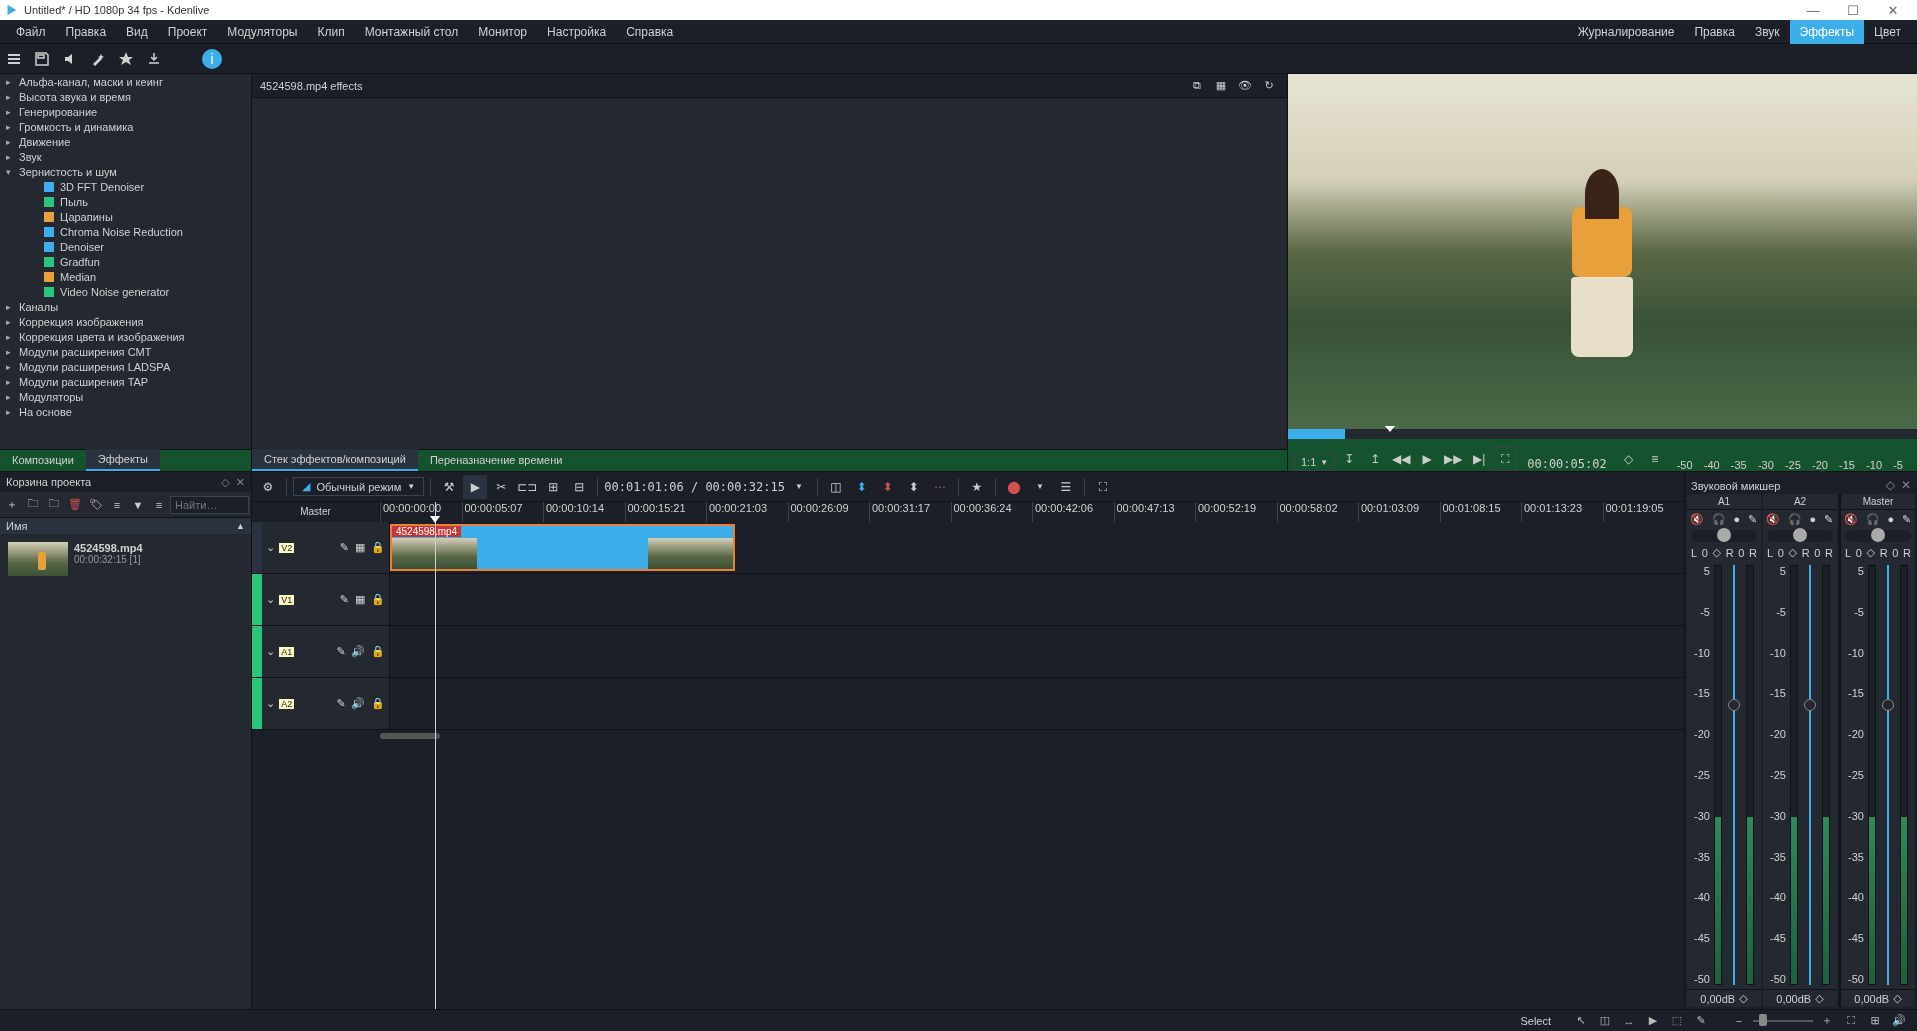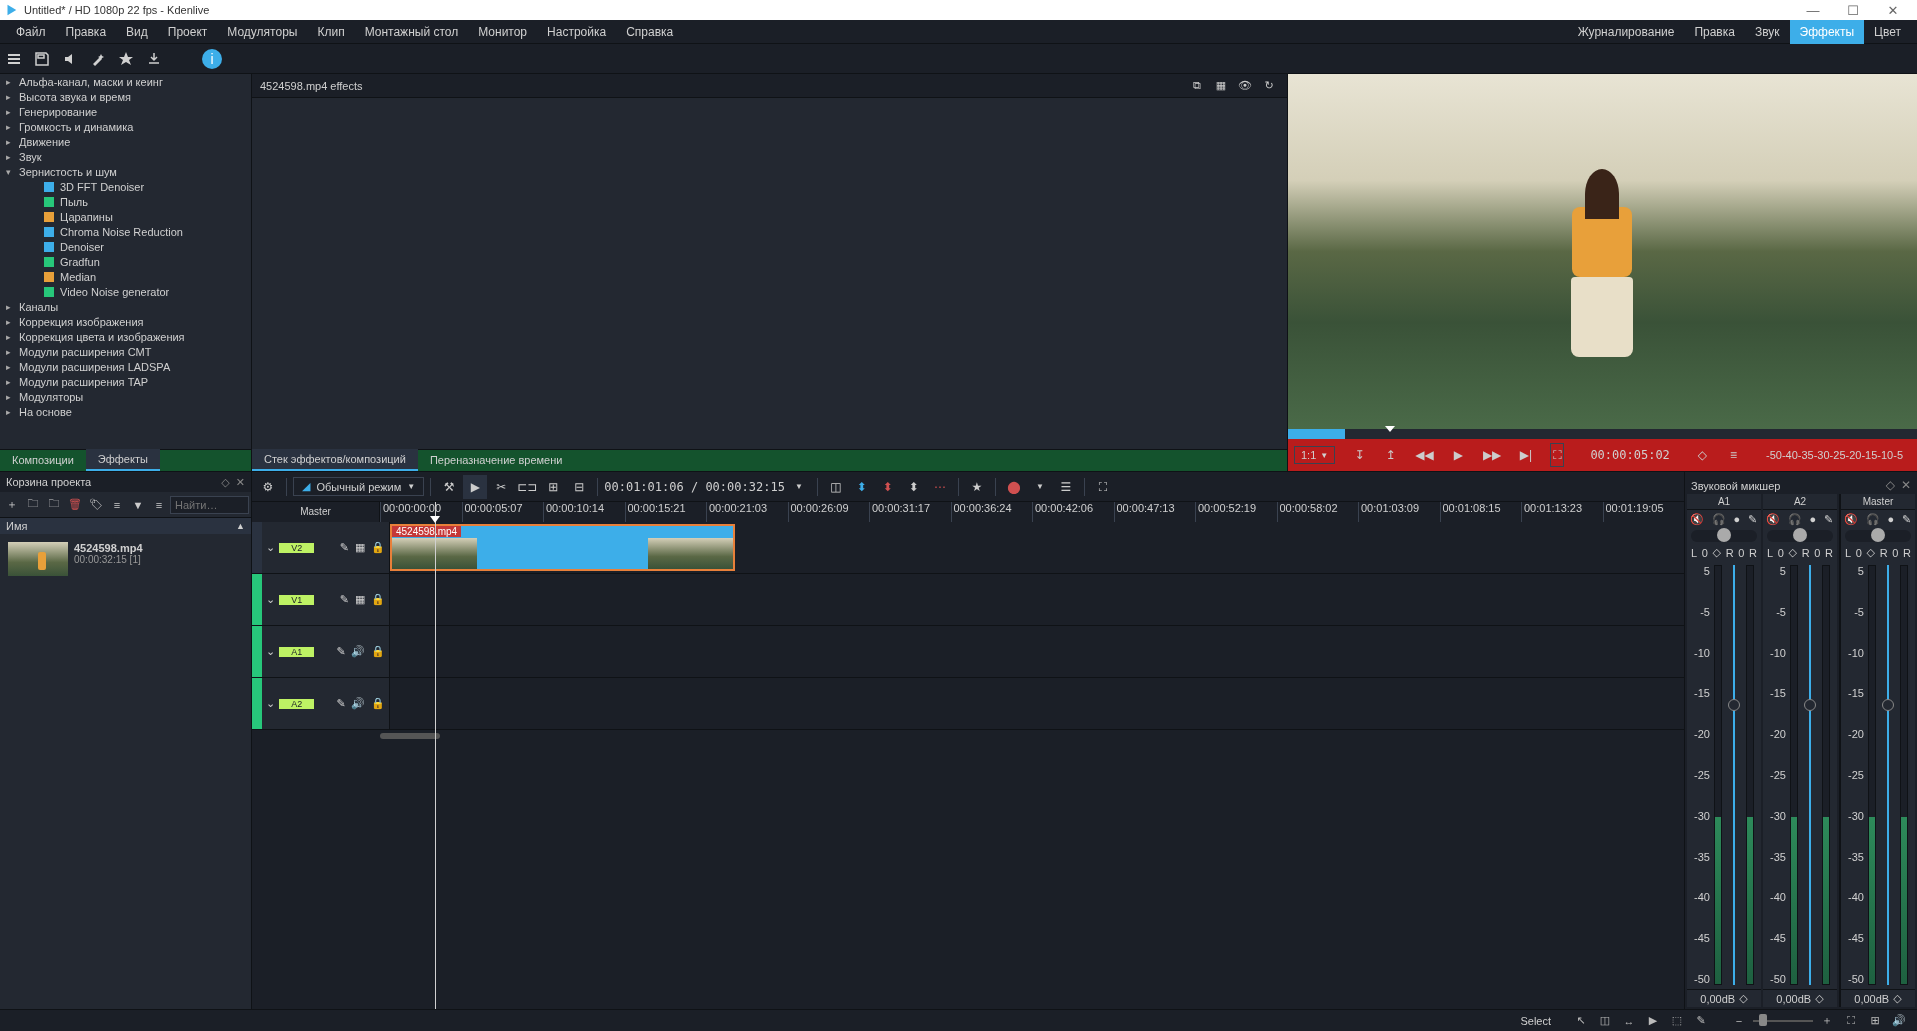--- a/index.html
+++ b/index.html
@@ -37,21 +37,21 @@
 .mon-panel{width:629px;display:flex;flex-direction:column}
 .preview{flex:1;background:linear-gradient(180deg,#e8e4d4 0%,#d4cfb8 30%,#5a6845 50%,#3a5238 70%,#4a6a48 100%);position:relative;overflow:hidden}
 .person{position:absolute;left:42%;top:28%;width:100px;height:200px}
 .person .head{width:28px;height:32px;background:#6a4a38;border-radius:50% 50% 40% 40%;margin:0 auto}
 .person .hair{width:34px;height:50px;background:#3a2418;border-radius:50% 50% 0 0;position:absolute;top:-4px;left:33px}
 .person .torso{width:60px;height:70px;background:#e8a03a;border-radius:8px;margin:2px auto 0}
 .person .skirt{width:62px;height:80px;background:#e8dfc8;margin:0 auto;border-radius:4px 4px 8px 8px}
 .scrub{height:10px;background:#232831;position:relative}
 .scrub .prog{position:absolute;height:100%;background:#3daee9;width:9%}
 .scrub .ph{position:absolute;left:15.5%;top:-3px;width:0;height:0;border-left:5px solid transparent;border-right:5px solid transparent;border-top:6px solid #fff}
-.mon-ctrl{height:32px;background:#b91c1c;display:flex;align-items:center;padding:0 6px;gap:18px}
+.mon-ctrl{height:32px;background:#14532d;display:flex;align-items:flex-end;padding:0 6px;gap:2px}
 .mon-ctrl .btn{width:24px;height:24px;display:flex;align-items:center;justify-content:center;color:#ccc;font-size:12px}
 .mon-ctrl .dd{border:1px solid #3a4250;padding:2px 6px;font-size:11px;display:flex;align-items:center;gap:4px}
 .mon-ctrl .tc{font-family:monospace;font-size:12px;padding:0 8px}
 .mon-ctrl .rule{flex:1;display:flex;justify-content:space-between;font-size:9px;color:#888;padding:0 8px}
 .lower{flex:1;display:flex;min-height:0}
 .bin{width:252px;display:flex;flex-direction:column;border-right:1px solid #0f1216}
 .bin-hdr{height:20px;display:flex;align-items:center;padding:0 6px;background:#1b1f27}
 .bin-hdr .t{flex:1;font-size:11px}
 .bin-hdr .x{font-size:11px;color:#888;margin-left:6px}
 .bin-tb{height:26px;display:flex;align-items:center;padding:0 2px;background:#232831;border-bottom:1px solid #0f1216;gap:1px}
@@ -75,21 +75,21 @@
 .ruler{height:20px;background:#1b1f27;display:flex;position:relative;padding-left:128px}
 .ruler .master{position:absolute;left:0;width:128px;text-align:center;line-height:20px;font-size:10px;border-right:1px solid #0f1216}
 .ruler .ticks{flex:1;display:flex;font-size:9px;color:#999;overflow:hidden}
 .ruler .tick{flex:1;border-left:1px solid #3a4250;padding-left:2px;white-space:nowrap}
 .playhead{position:absolute;left:183px;top:0;bottom:0;width:1px;background:#d0d0d0;z-index:5}
 .playhead::before{content:"";position:absolute;top:14px;left:-5px;width:0;height:0;border-left:5px solid transparent;border-right:5px solid transparent;border-top:7px solid #fff}
 .track{height:52px;display:flex;border-bottom:1px solid #0f1216}
 .track .thdr{width:128px;background:#232831;display:flex;align-items:center;padding:0 4px;gap:4px;border-right:1px solid #0f1216}
 .track .gstrip{width:10px;height:100%;background:#27c77a}
 .track .chev{font-size:11px;color:#ccc}
-.track .lbl{font-size:9px;color:#1b1f27;background:#bef264;padding:0 12px}
+.track .lbl{font-size:9px;color:#1b1f27;background:#fef9c3;padding:0 2px}
 .track .ticons{margin-left:auto;display:flex;gap:6px;color:#bbb;font-size:11px}
 .track .tbody{flex:1;background:#1b1f27;position:relative}
 .clip{position:absolute;top:2px;bottom:2px;border:2px solid #e8803a;background:#3daee9;overflow:hidden}
 .clip .clab{position:absolute;top:0;left:0;background:#c43838;padding:0 4px;font-size:10px;color:#fff}
 .clip .cthumb{position:absolute;top:12px;bottom:0;width:85px;background:linear-gradient(180deg,#d4cfb8 0%,#5a6845 60%,#3a5238 100%)}
 .clip .cthumb.r{right:0}
 .mixer{width:232px;display:flex;flex-direction:column;background:#1b1f27}
 .mix-hdr{height:20px;display:flex;align-items:flex-end;padding:0 6px}
 .mix-hdr .t{flex:1;font-size:11px}
 .mix-hdr .x{color:#888;margin-left:6px;font-size:12px}
@@ -117,21 +117,21 @@
 </style>
 </head>
 <body>
 
 <div class="titlebar">
   <span class="logo">
     <svg viewBox="0 0 16 16">
         <polygon points="4,2 14,8 4,14" fill="#3daee9"></polygon>
       </svg>
   </span>
-  <span class="title">Untitled* / HD 1080p 22 fps - Kdenlive</span>
+  <span class="title">Untitled* / HD 1080p 34 fps - Kdenlive</span>
   <div class="winbtn">—</div>
   <div class="winbtn">☐</div>
   <div class="winbtn">✕</div>
 </div>
 
 <div class="menubar">
   <div id="menu-items" style="display: contents;"><div class="mi">Файл</div><div class="mi">Правка</div><div class="mi">Вид</div><div class="mi">Проект</div><div class="mi">Модуляторы</div><div class="mi">Клип</div><div class="mi">Монтажный стол</div><div class="mi">Монитор</div><div class="mi">Настройка</div><div class="mi">Справка</div></div>
   <div class="right" id="menu-right">
       <div class="mi">Журналирование</div>
       <div class="mi">Правка</div>

